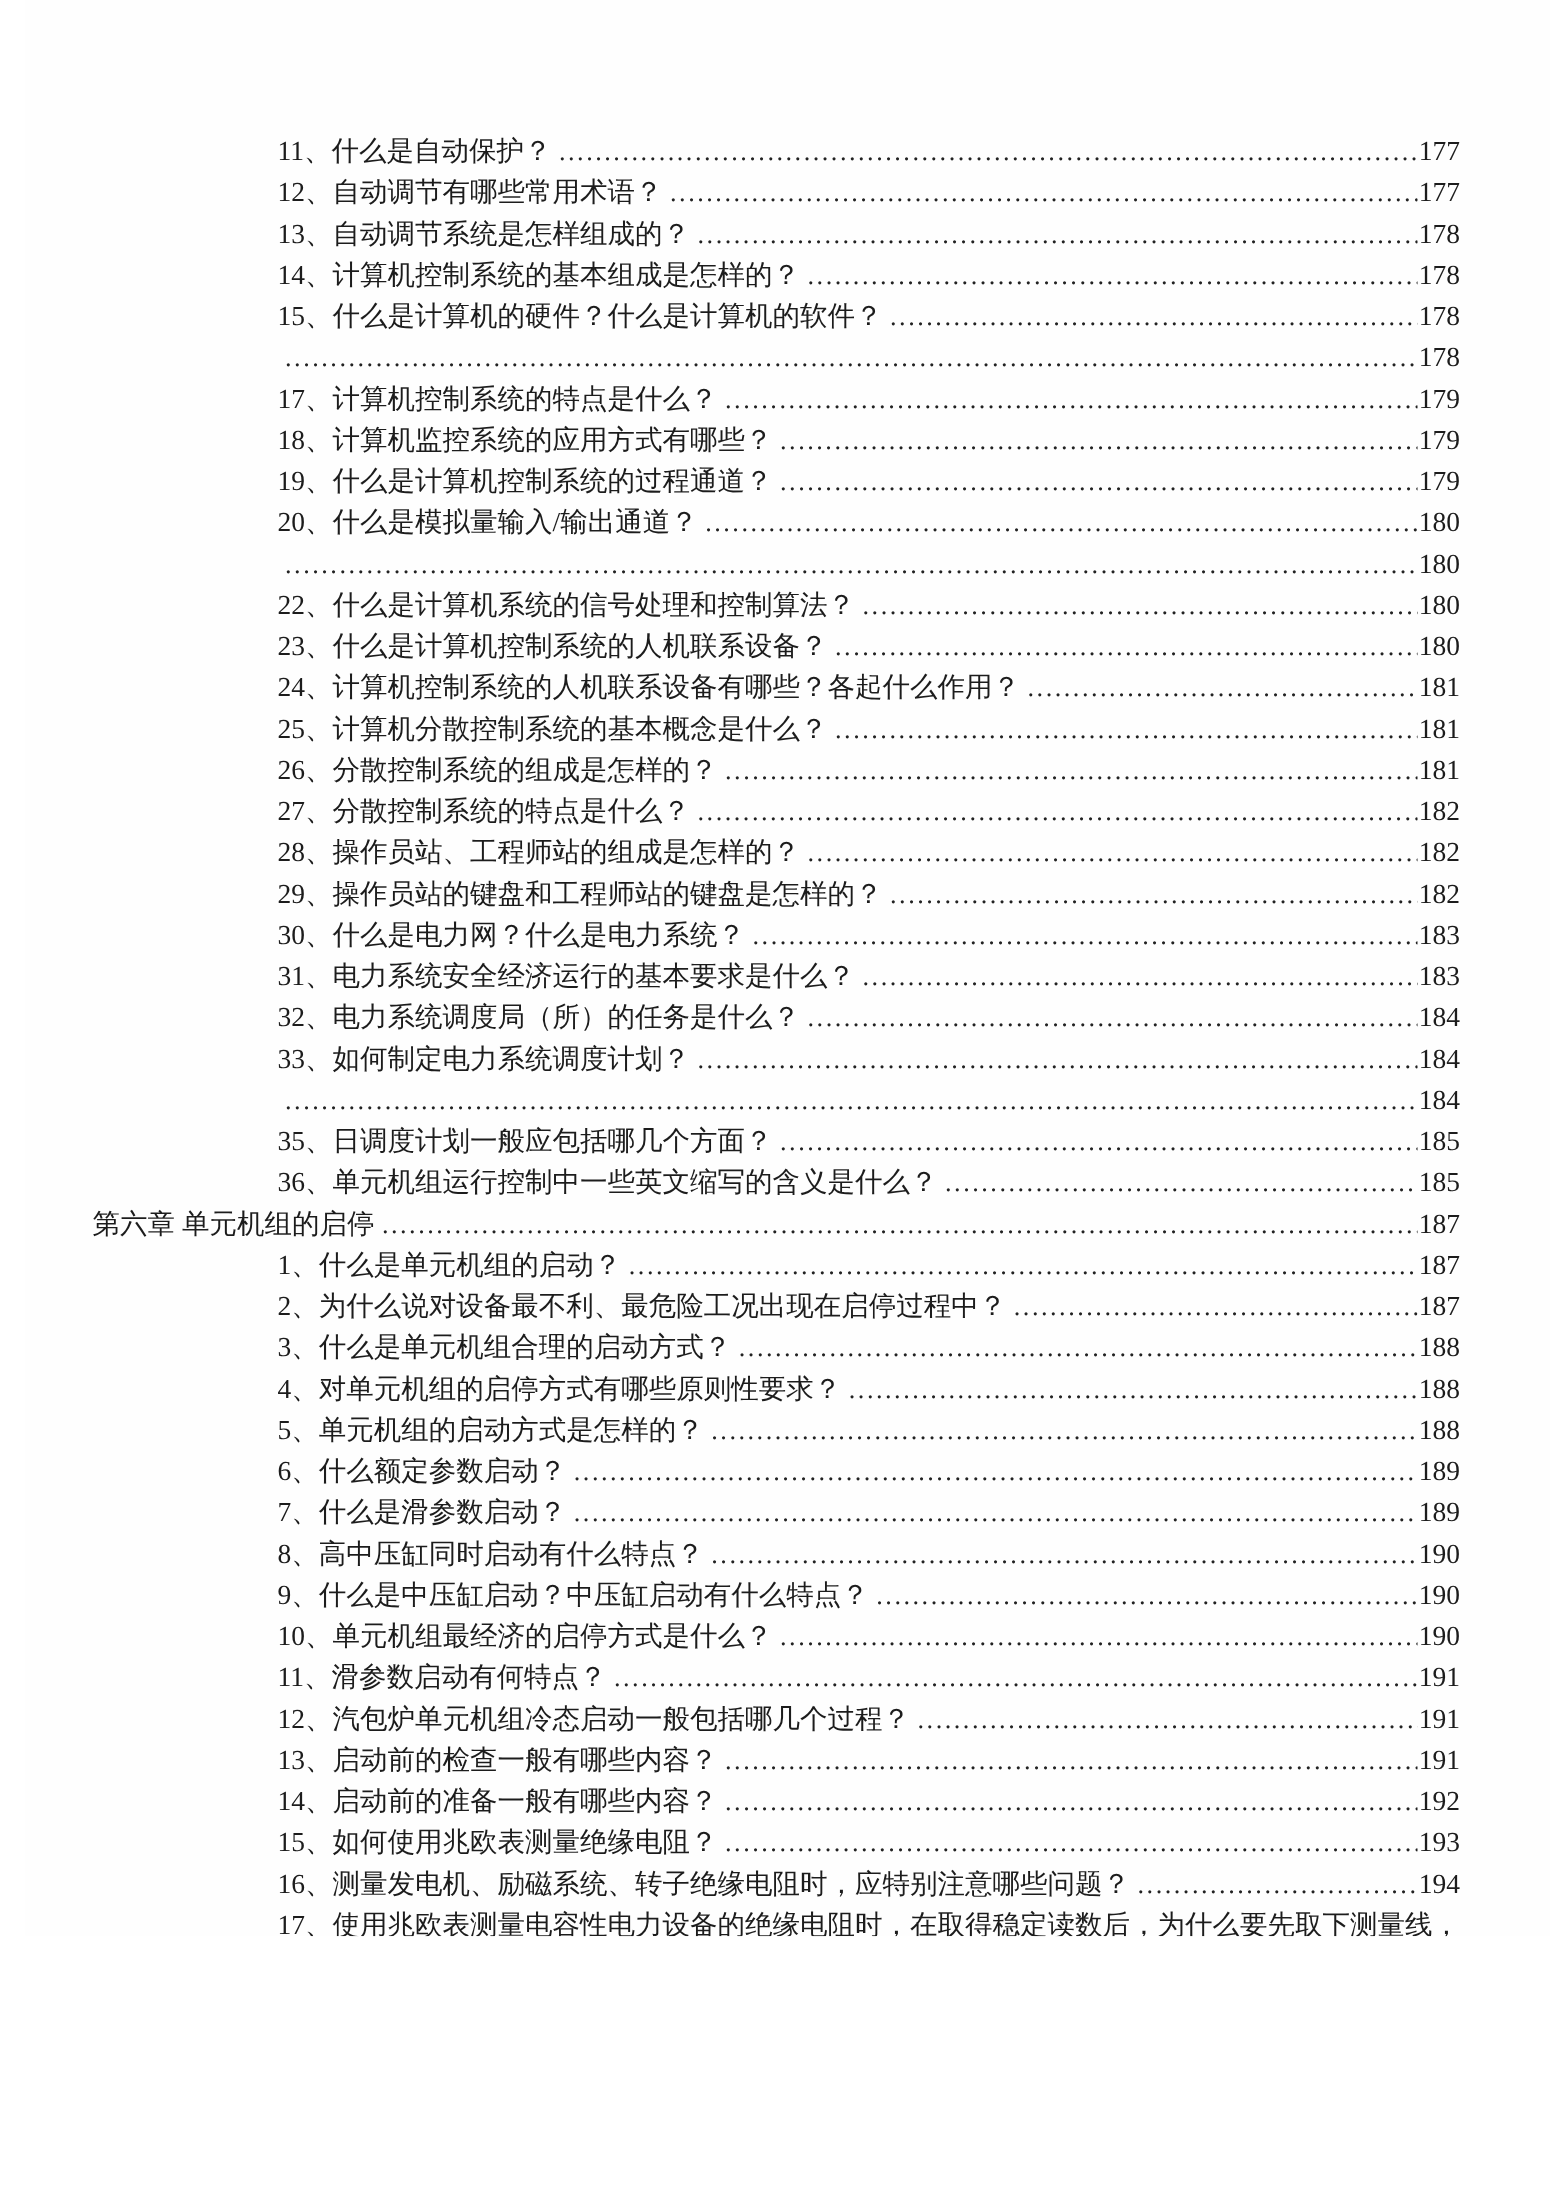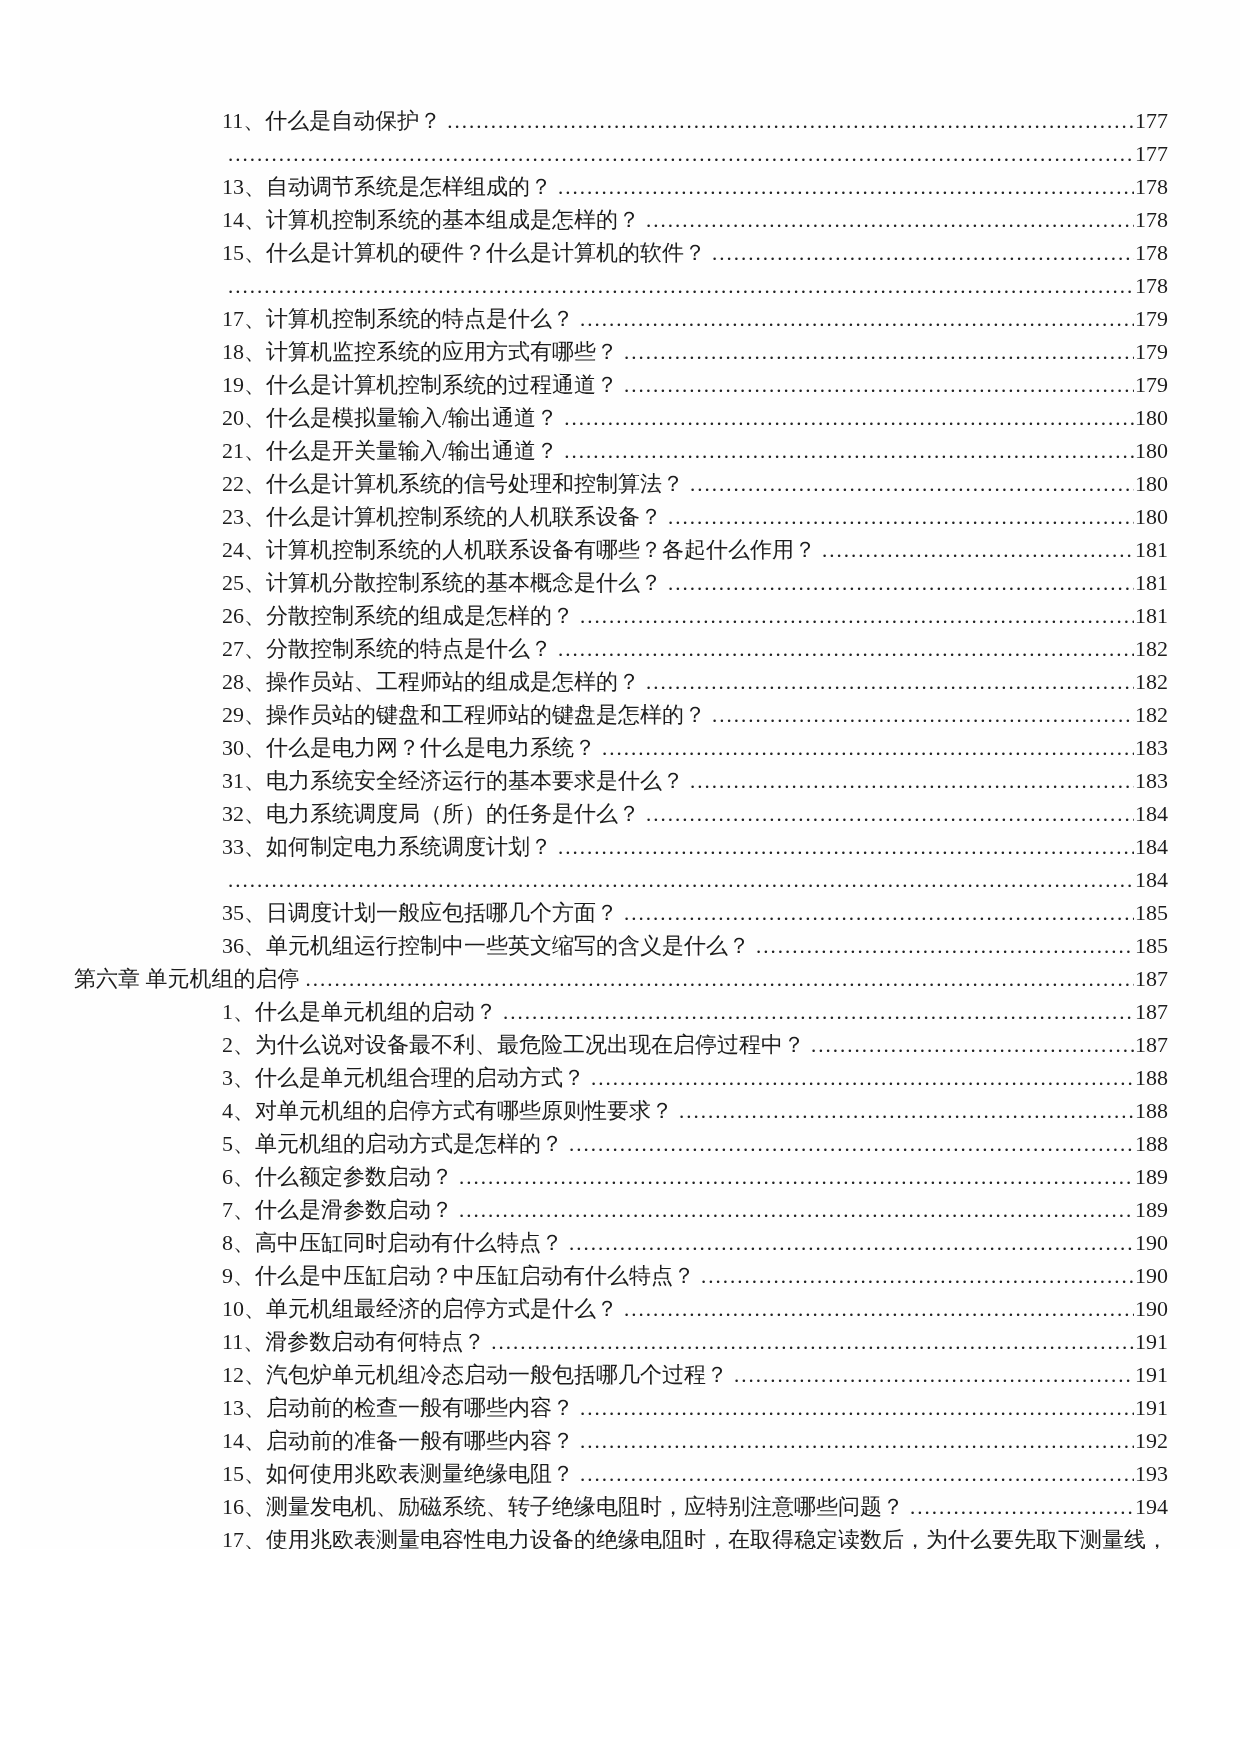--- a/index.html
+++ b/index.html
@@ -56,20 +56,21 @@
 
 <div class="page">
 
   <main class="toc">
       <div class="row item">
       <span class="entry-text">11、什么是自动保护？</span>
       <span class="dot-leader">............................................................................................................................................................................................................................................................................................................</span>
       <span class="page-number">177</span>
     </div>
       <div class="row item">
+      <span class="entry-text">12、自动调节有哪些常用术语？</span>
       <span class="dot-leader">............................................................................................................................................................................................................................................................................................................</span>
       <span class="page-number">177</span>
     </div>
       <div class="row item">
       <span class="entry-text">13、自动调节系统是怎样组成的？</span>
       <span class="dot-leader">............................................................................................................................................................................................................................................................................................................</span>
       <span class="page-number">178</span>
     </div>
       <div class="row item">
       <span class="entry-text">14、计算机控制系统的基本组成是怎样的？</span>
@@ -99,21 +100,20 @@
       <span class="entry-text">19、什么是计算机控制系统的过程通道？</span>
       <span class="dot-leader">............................................................................................................................................................................................................................................................................................................</span>
       <span class="page-number">179</span>
     </div>
       <div class="row item">
       <span class="entry-text">20、什么是模拟量输入/输出通道？</span>
       <span class="dot-leader">............................................................................................................................................................................................................................................................................................................</span>
       <span class="page-number">180</span>
     </div>
       <div class="row item">
-      <span class="entry-text">21、什么是开关量输入/输出通道？</span>
       <span class="dot-leader">............................................................................................................................................................................................................................................................................................................</span>
       <span class="page-number">180</span>
     </div>
       <div class="row item">
       <span class="entry-text">22、什么是计算机系统的信号处理和控制算法？</span>
       <span class="dot-leader">............................................................................................................................................................................................................................................................................................................</span>
       <span class="page-number">180</span>
     </div>
       <div class="row item">
       <span class="entry-text">23、什么是计算机控制系统的人机联系设备？</span>

